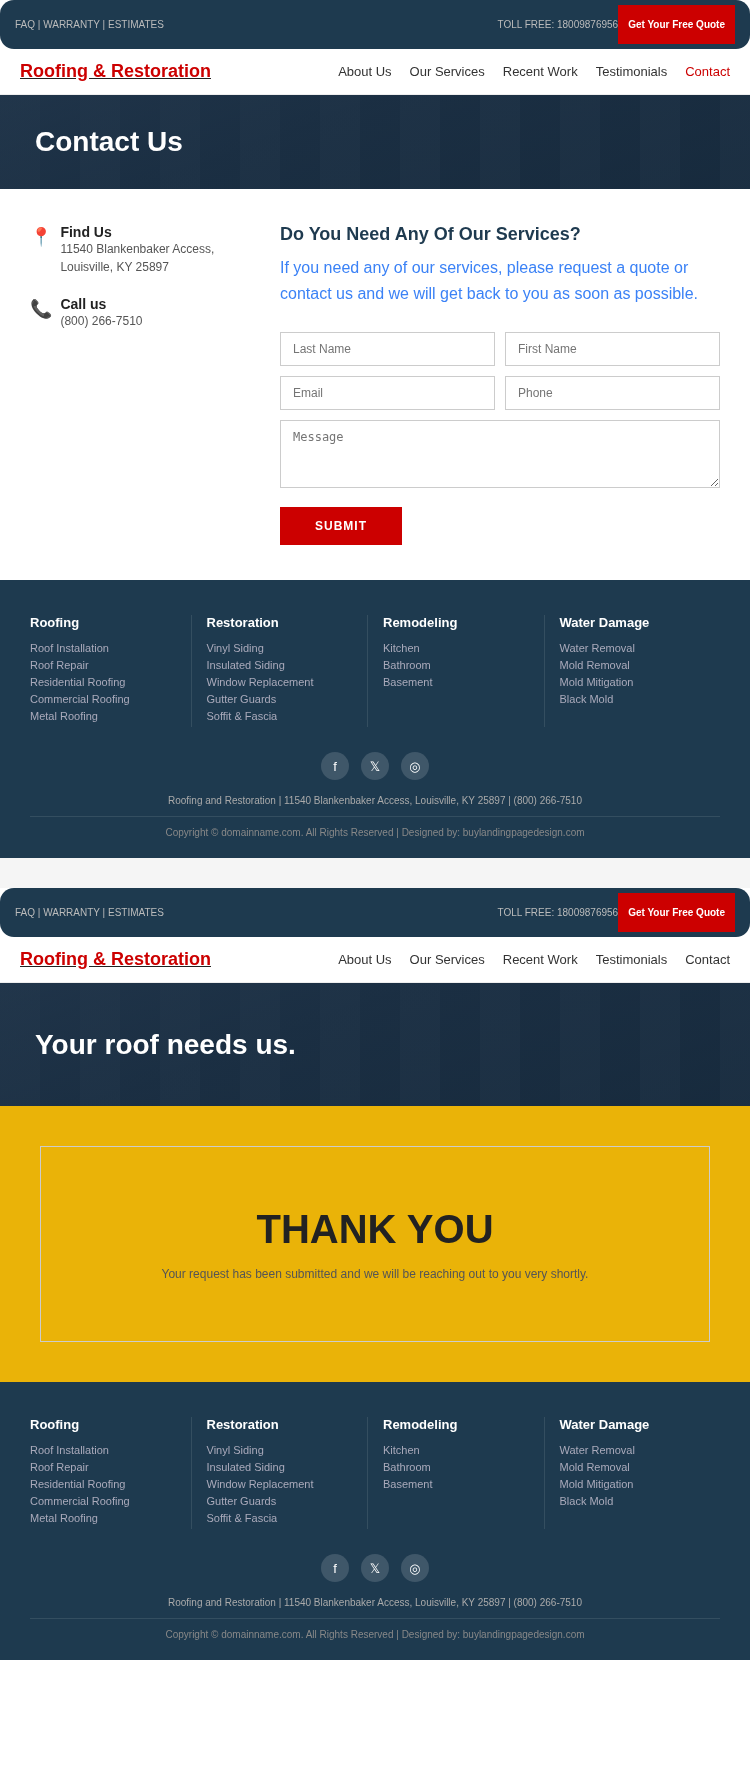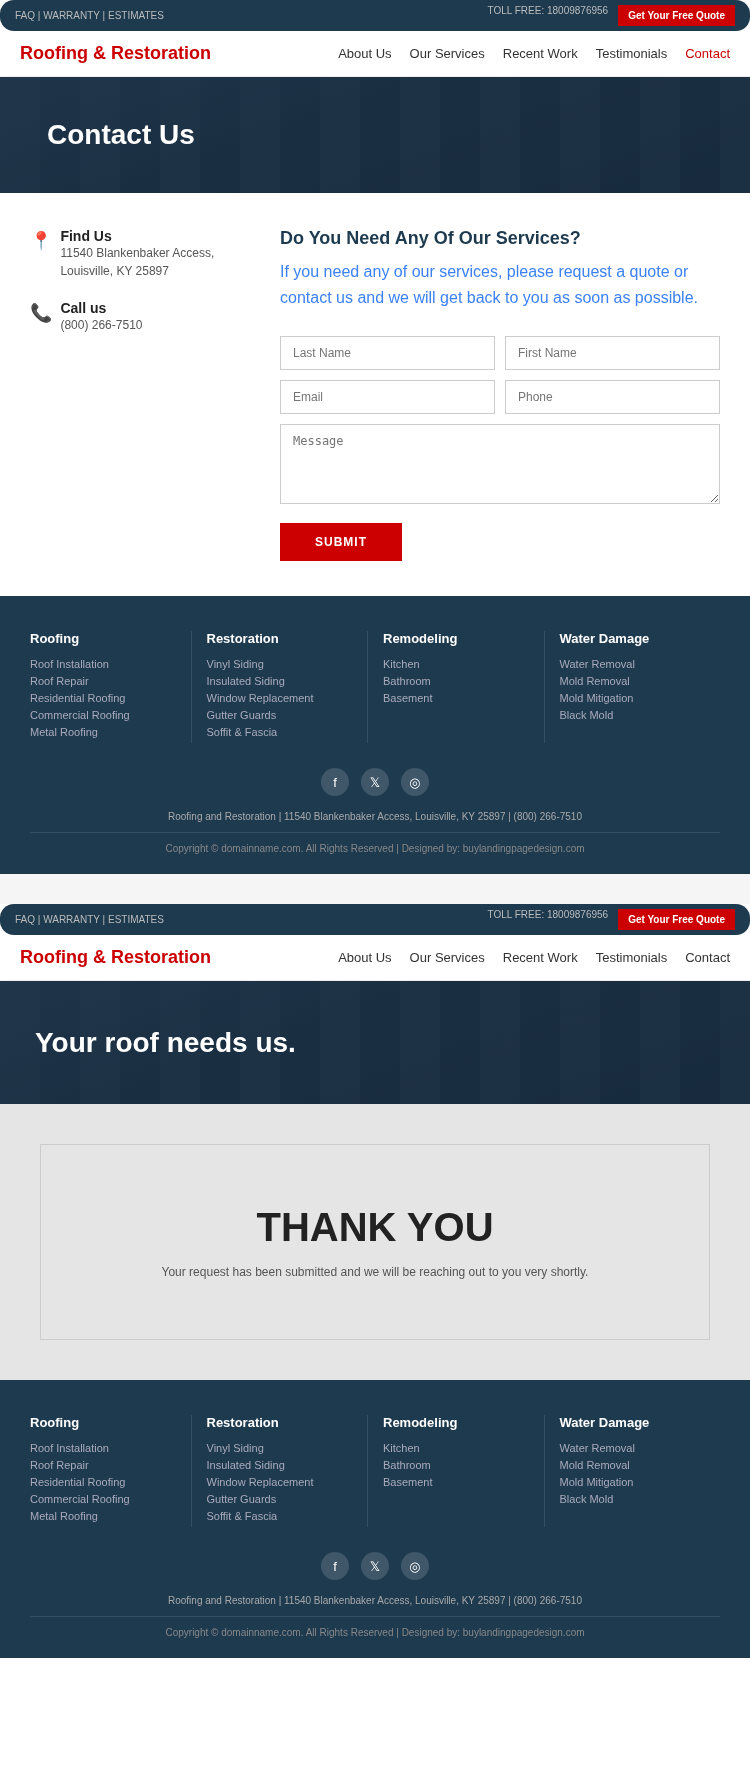--- a/index.html
+++ b/index.html
@@ -10,63 +10,63 @@
       background: #1e3a4f;
       color: #ccc;
       font-size: 10px;
       padding: 5px 15px;
       display: flex;
       justify-content: space-between;
       align-items: center;
       border-radius: 14px;
     }
     .top-bar-left { color: #bbb; }
-    .top-bar-right { display: flex; align-items: flex-start; gap: 10px; }
+    .top-bar-right { display: flex; align-items: center; }
     .top-bar-toll { color: #bbb; font-size: 10px; }
     .top-bar-btn {
       background: #cc0000;
       color: #fff;
-      padding: 5px 10px;
+      padding: 14px 10px;
       font-size: 10px;
       font-weight: bold;
       border: none;
       cursor: pointer;
     }
 
     
     .nav {
       background: #fff;
       border-bottom: 1px solid #eee;
       padding: 12px 20px;
       display: flex;
       align-items: center;
       justify-content: space-between;
     }
-    .logo { font-size: 18px; font-weight: bold; color: #222; }
+    .logo { font-size: 18px; font-weight: bold; color: #222; text-decoration: underline; }
     .logo span { color: #cc0000; }
     .nav-links { display: flex; gap: 18px; align-items: center; }
     .nav-links a { font-size: 13px; color: #333; text-decoration: none; }
     .nav-links a.contact { color: #cc0000; }
 
     
     .hero {
       position: relative;
-      height: 116px;
+      height: 94px;
       background: linear-gradient(rgba(20,40,60,0.7), rgba(20,40,60,0.7)),
         repeating-linear-gradient(
           90deg,
           rgba(80,100,120,0.3) 0px,
           rgba(80,100,120,0.3) 40px,
           transparent 40px,
           transparent 80px
         ),
         linear-gradient(160deg, #3a5068 0%, #2a3e52 40%, #1e3040 100%);
       display: flex;
       align-items: center;
-      padding-left: 47px;
+      padding-left: 35px;
     }
     .hero h1 { color: #fff; font-size: 28px; font-weight: bold; }
 
     
     .contact-section {
       padding: 35px 30px;
       display: flex;
       gap: 30px;
       background: #fff;
     }
@@ -86,21 +86,21 @@
       font-size: 12px;
       color: #999;
       outline: none;
     }
     .form-textarea {
       width: 100%;
       padding: 9px 12px;
       border: 1px solid #ccc;
       font-size: 12px;
       color: #999;
-      height: 80px;
+      height: 68px;
       resize: vertical;
       outline: none;
       margin-bottom: 15px;
     }
     .submit-btn {
       background: #cc0000;
       color: #fff;
       border: none;
       padding: 12px 35px;
       font-size: 12px;
@@ -159,21 +159,21 @@
         linear-gradient(160deg, #3a5068 0%, #2a3e52 40%, #1e3040 100%);
       display: flex;
       align-items: center;
       padding-left: 35px;
     }
     .hero2 h1 { color: #fff; font-size: 28px; font-weight: bold; }
 
     
     .thankyou-section {
       padding: 40px 30px;
-      background: #e5e5e5;
+      background: #eab308;
     }
     .thankyou-box {
       border: 1px solid #ccc;
       padding: 60px 30px;
       text-align: center;
       margin: 0 10px;
     }
     .thankyou-box h1 { font-size: 40px; font-weight: 900; color: #222; margin-bottom: 15px; }
     .thankyou-box p { font-size: 12px; color: #555; }
   </style>

